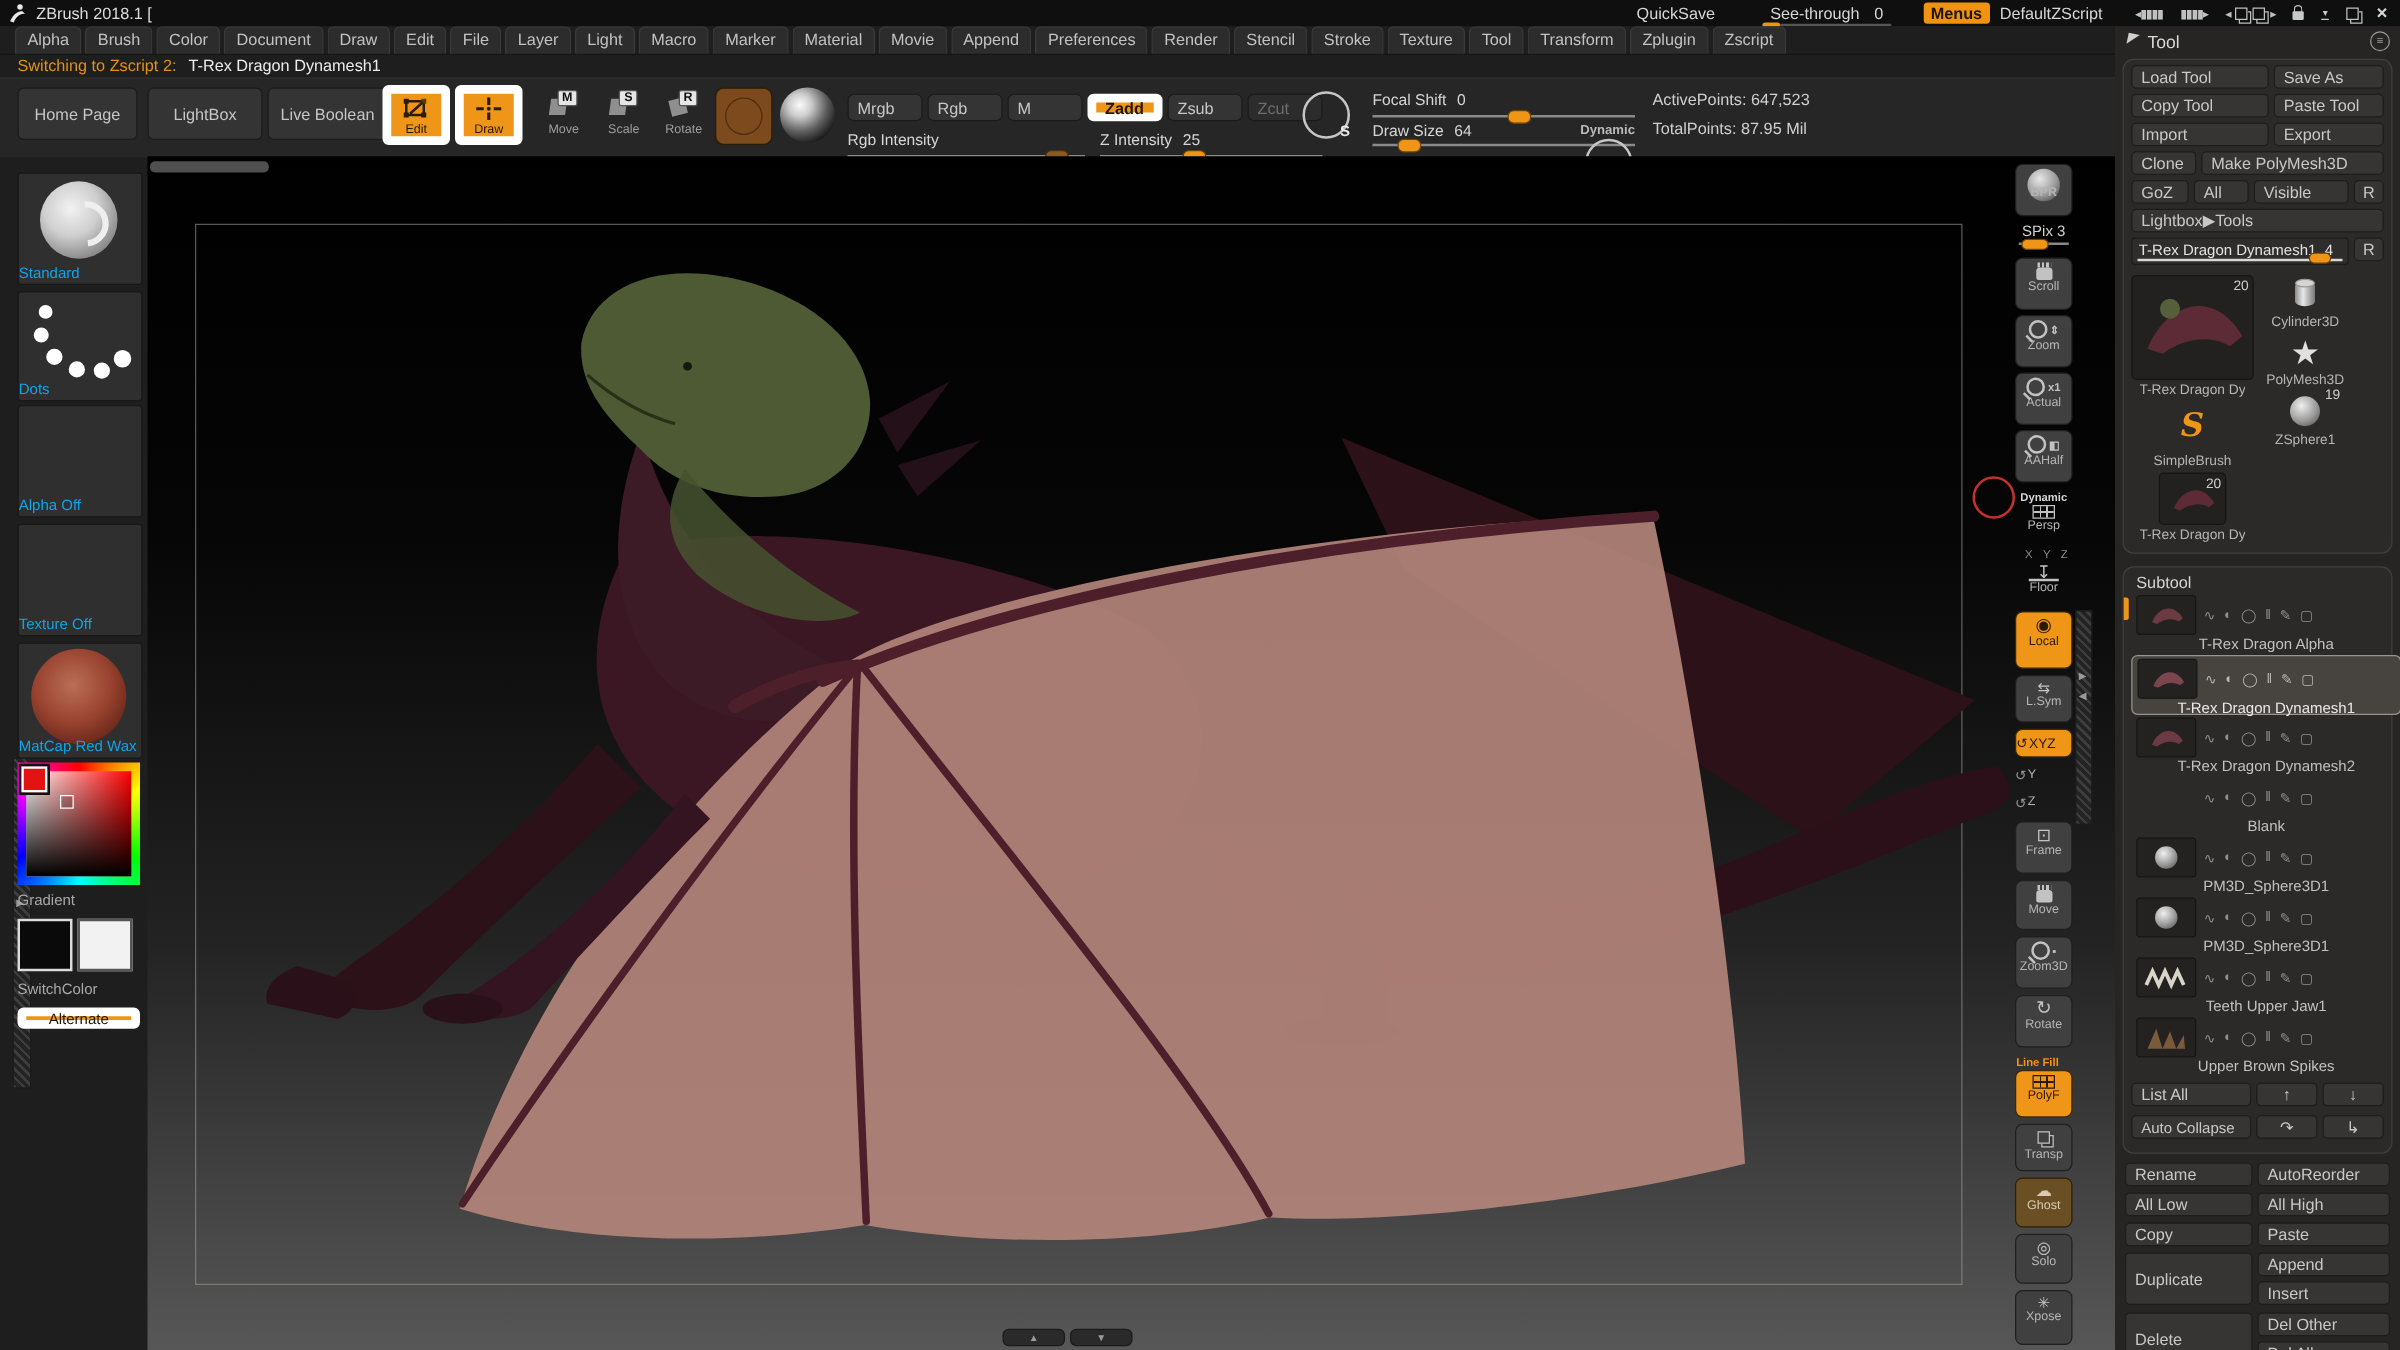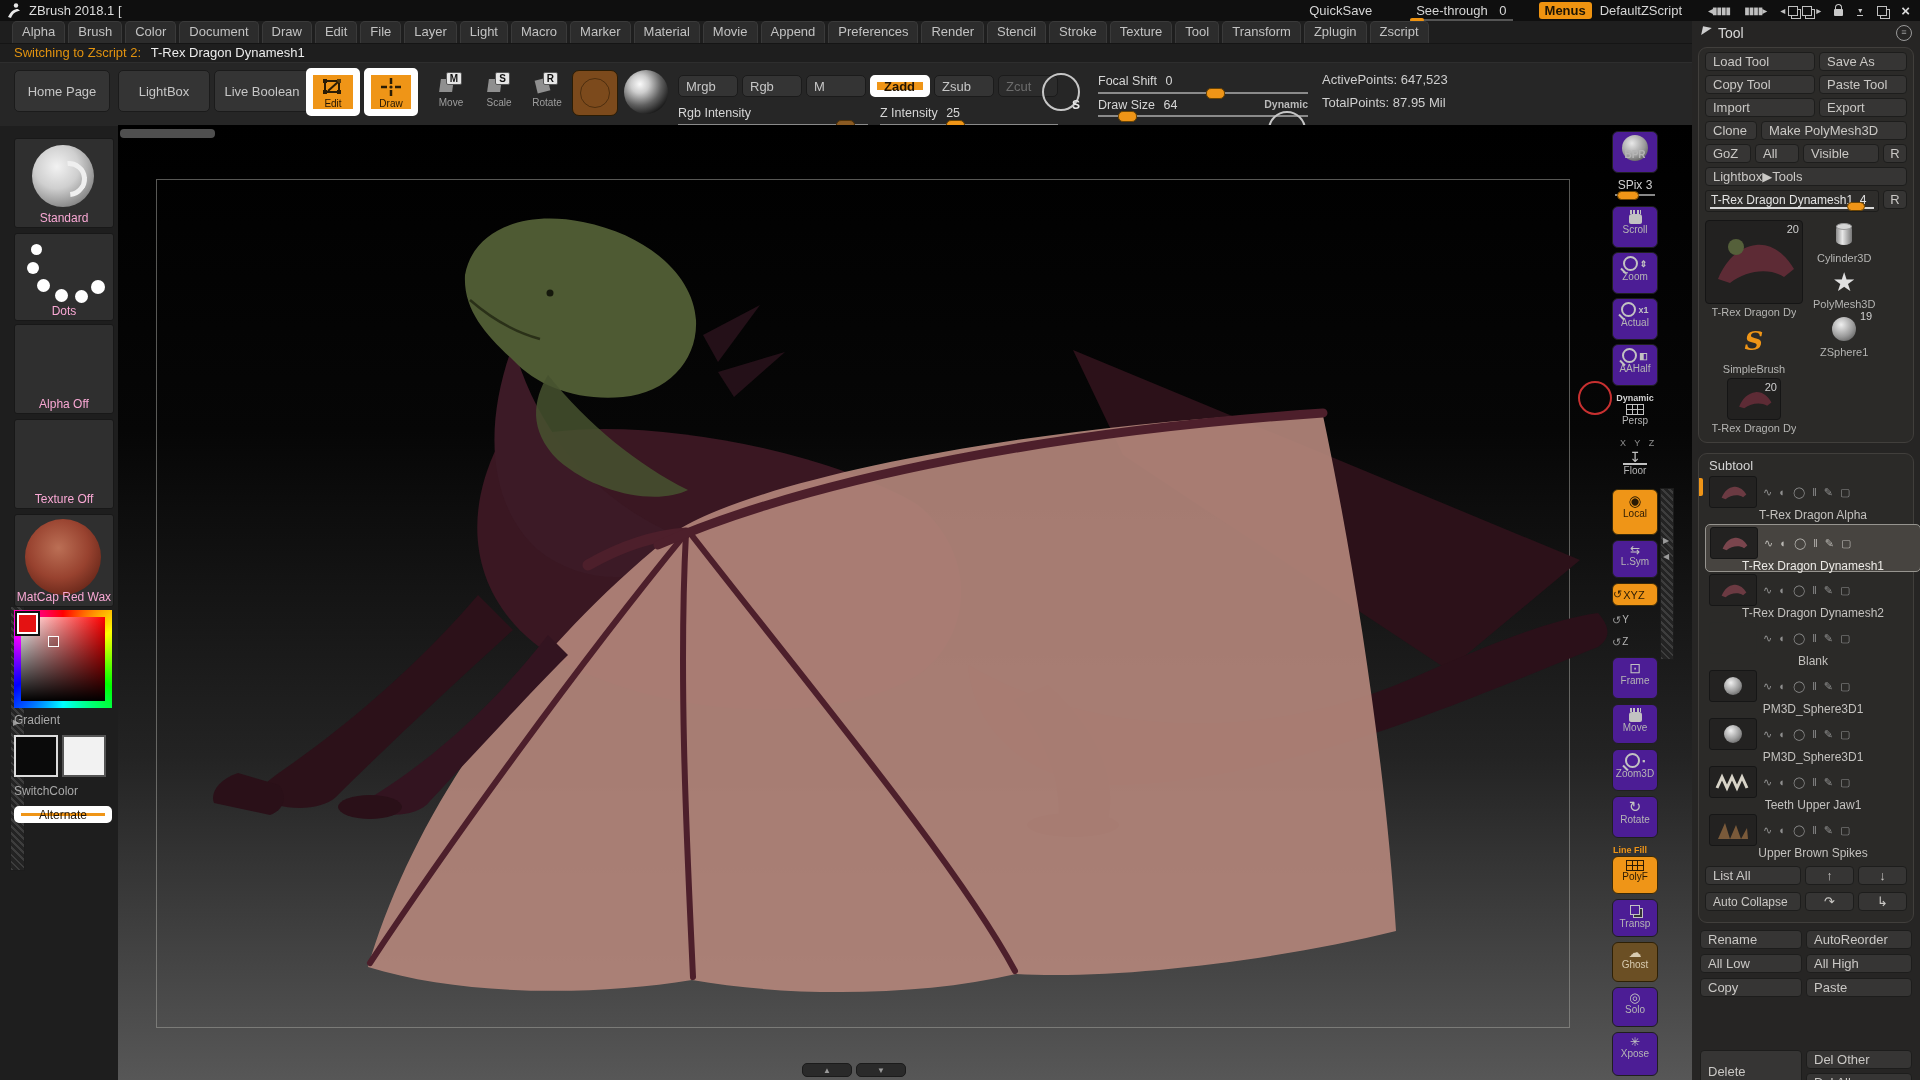--- a/index.html
+++ b/index.html
@@ -47,29 +47,29 @@
             padding:0 3px;border-radius:2px;border:1px solid #555}
   .msr-lbl{font-size:10px;color:#9e9e9e;text-align:center;margin-top:1px}
   .slider{position:relative;height:2px;background:#8a8a8a}
   .knob{position:absolute;top:-4px;width:17px;height:9px;border-radius:5px;background:#ef9517;border:1px solid #6b4403}
   .knob.brown{background:#8a5a22;border-color:#503208}
   .shelf-lbl{font-size:13px;color:#d6d6d6;white-space:nowrap}
   .circ-ic{border:2px solid #c6c6c6;border-radius:50%;box-sizing:border-box;position:relative}
   .circ-ic span{position:absolute;right:-2px;bottom:-3px;font-size:12px;font-weight:bold;color:#e8e8e8;background:transparent}
   
   .lthumb{position:absolute;left:14px;width:98px;background:#2f2f2f;border:1px solid #181818;border-radius:3px}
-  .lthumb .cap{position:absolute;left:0;right:0;bottom:2px;text-align:center;font-size:12px;color:#f9a8d4;white-space:nowrap;overflow:hidden}
+  .lthumb .cap{position:absolute;left:0;right:0;bottom:2px;text-align:left;font-size:12px;color:#0ea5e9;white-space:nowrap;overflow:hidden}
   .sphere{border-radius:50%;position:absolute}
   
   #canvas{position:absolute;left:118px;top:125px;width:1574px;height:955px;
           background:linear-gradient(#000 0%,#060606 32%,#232323 66%,#575757 100%);overflow:hidden}
   #docframe{position:absolute;left:38px;top:54px;width:1412px;height:847px;border:1px solid rgba(160,160,155,.55)}
   
   .rs{position:absolute;left:1612px;width:46px;display:flex;flex-direction:column;align-items:center;gap:1px;
-      background:#4c1d95;border:1px solid #1f1f1f;border-radius:6px;padding:3px 0;box-sizing:border-box}
+      background:#404040;border:1px solid #1f1f1f;border-radius:6px;padding:3px 0;box-sizing:border-box}
   .rs .lbl{font-size:10px;color:#b5b5b5;line-height:10px}
   .rs.orange{background:#ef9517;border-color:#3a2a08}
   .rs.orange .lbl{color:#2a1a04}
   .rs.plain{background:transparent;border:none}
   .rs.brown{background:#6b4f24;border-color:#2e2005}
   .mag{width:11px;height:11px;border:2px solid #c2c2c2;border-radius:50%;position:relative;display:inline-block}
   .mag::after{content:"";position:absolute;width:7px;height:2px;background:#c2c2c2;bottom:-3px;left:-5px;transform:rotate(45deg)}
   .magwrap{display:flex;align-items:center;gap:2px;color:#c2c2c2;font-size:9px;font-weight:bold}
   .hand{width:13px;height:10px;background:#c2c2c2;border-radius:3px 3px 2px 2px;position:relative;display:inline-block;margin-top:4px}
   .hand::before{content:"";position:absolute;top:-4px;left:1px;width:11px;height:4px;
@@ -753,20 +753,27 @@
     <div class="tbtn" style="width:106px">AutoReorder</div>
   </div>
   <div class="trow" style="position:absolute;left:2px;right:2px;top:929px">
     <div class="tbtn grow">All Low</div>
     <div class="tbtn" style="width:106px">All High</div>
   </div>
   <div class="trow" style="position:absolute;left:2px;right:2px;top:953px">
     <div class="tbtn grow">Copy</div>
     <div class="tbtn disabled" style="width:106px">Paste</div>
   </div>
+  <div class="trow" style="position:absolute;left:2px;right:2px;top:977px">
+    <div class="tbtn grow" style="height:42px">Duplicate</div>
+    <div style="width:106px;display:flex;flex-direction:column;gap:4px">
+      <div class="tbtn">Append</div>
+      <div class="tbtn">Insert</div>
+    </div>
+  </div>
   <div class="trow" style="position:absolute;left:2px;right:2px;top:1025px">
     <div class="tbtn grow" style="height:42px">Delete</div>
     <div style="width:106px;display:flex;flex-direction:column;gap:4px">
       <div class="tbtn">Del Other</div>
       <div class="tbtn">Del All</div>
     </div>
   </div>
 </div>
 
 </body></html>

